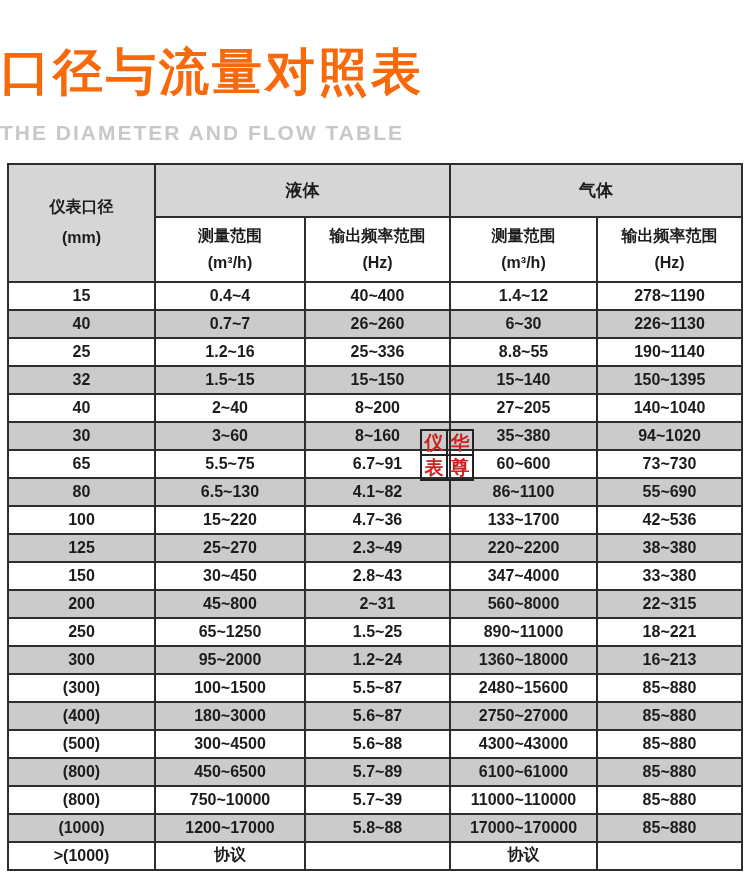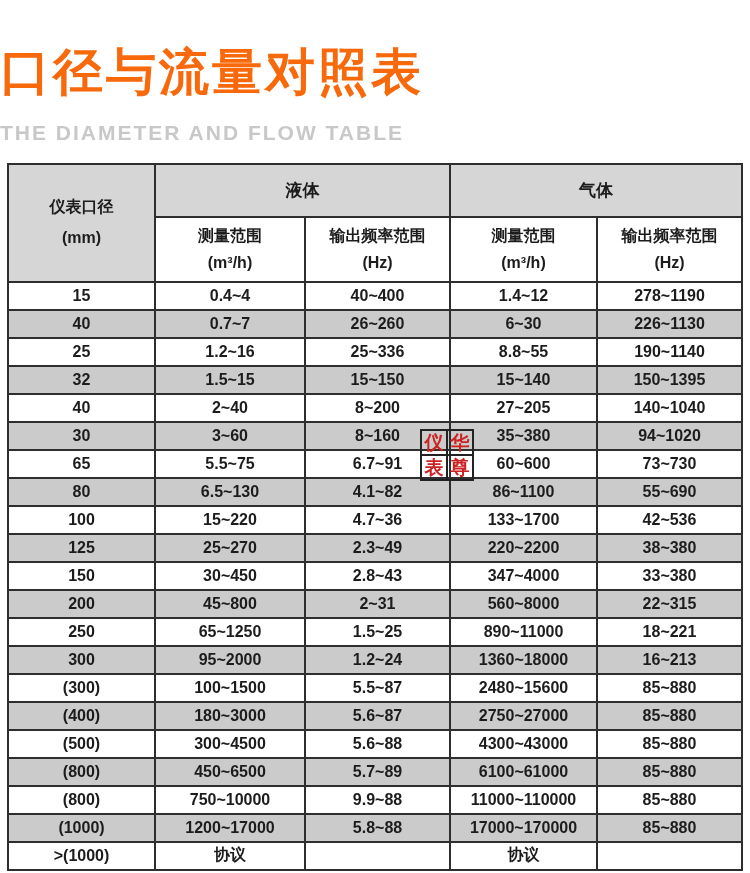--- a/index.html
+++ b/index.html
@@ -238,21 +238,21 @@
       <tr>
         <td>(800)</td>
         <td>450~6500</td>
         <td>5.7~89</td>
         <td>6100~61000</td>
         <td>85~880</td>
       </tr>
       <tr>
         <td>(800)</td>
         <td>750~10000</td>
-        <td>9.9~88</td>
+        <td>5.7~39</td>
         <td>11000~110000</td>
         <td>85~880</td>
       </tr>
       <tr>
         <td>(1000)</td>
         <td>1200~17000</td>
         <td>5.8~88</td>
         <td>17000~170000</td>
         <td>85~880</td>
       </tr>

